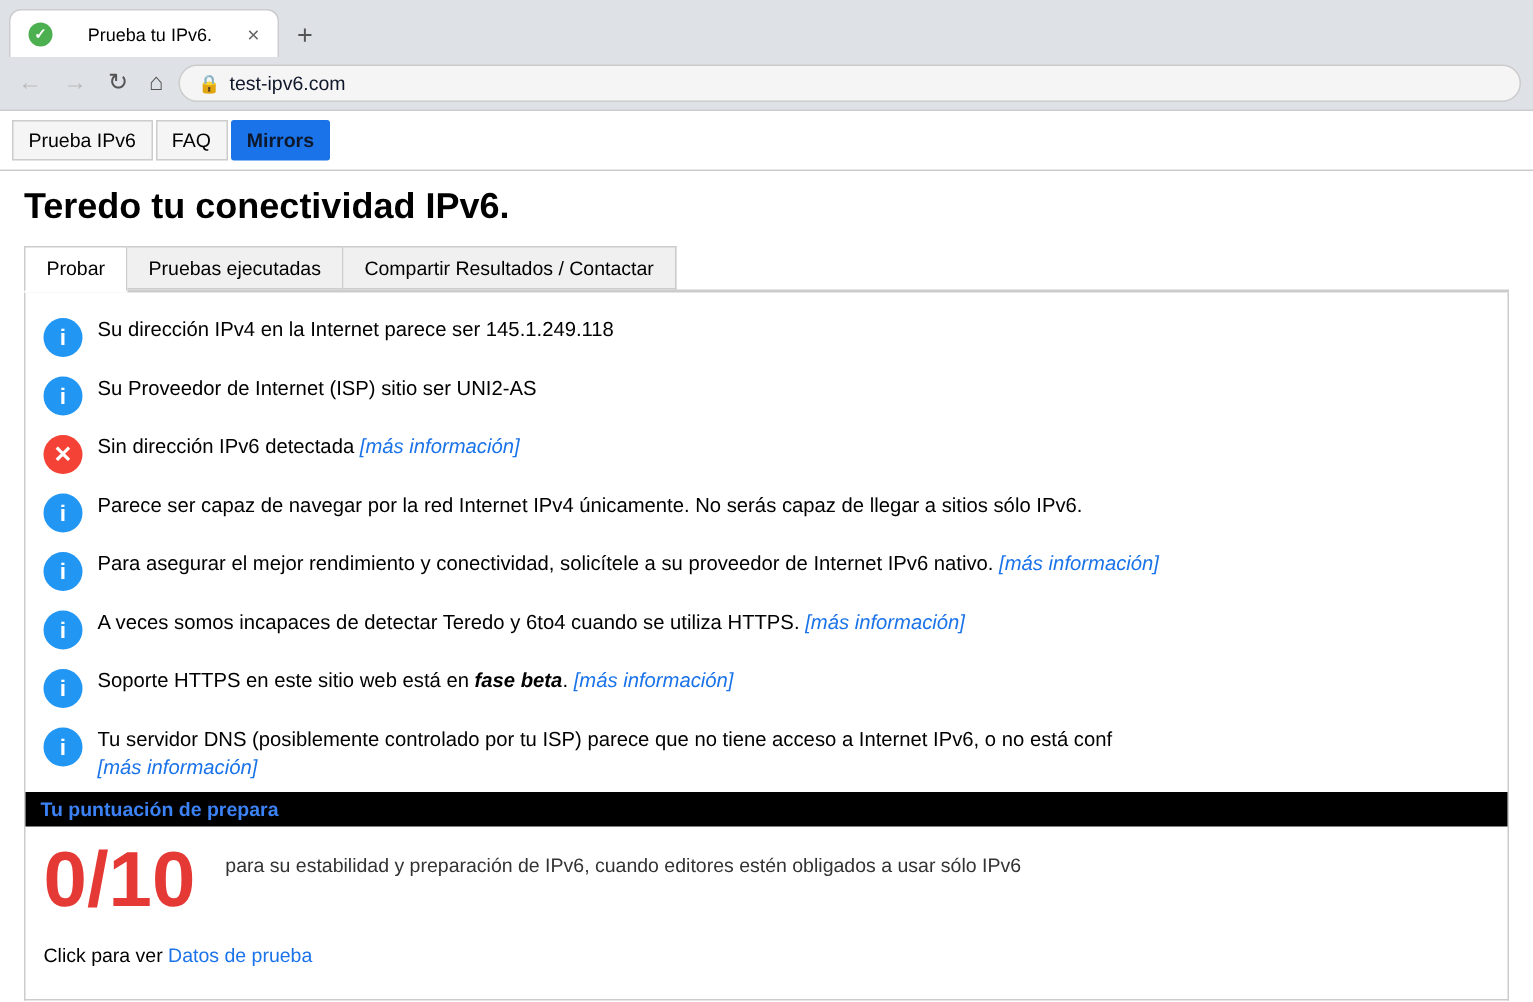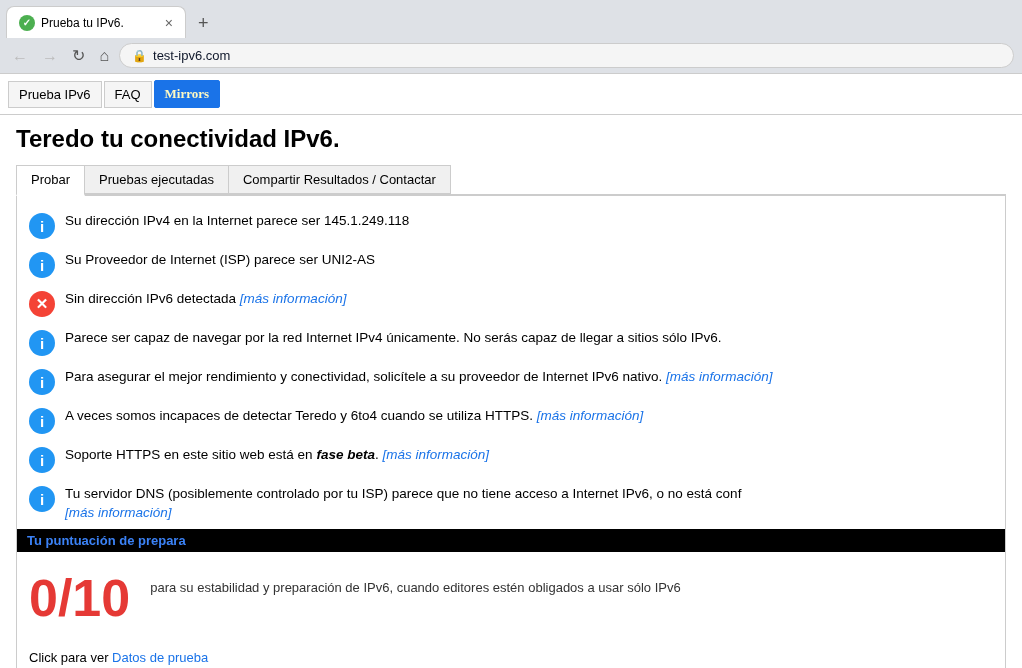--- a/index.html
+++ b/index.html
@@ -2,38 +2,38 @@
 <html><head>
   <meta charset="utf-8">
   <style>
     * { margin: 0; padding: 0; box-sizing: border-box; }
     body { font-family: Arial, sans-serif; font-size: 14px; background: #f0f0f0; color: #000; }
 
     
     .browser-chrome { background: #dee1e6; padding: 0; }
     .tab-bar { display: flex; align-items: flex-end; padding: 6px 0 0 6px; background: #dee1e6; }
     .browser-tab { display: flex; align-items: center; background: #fff; border-radius: 8px 8px 0 0; padding: 6px 12px; font-size: 13px; gap: 6px; min-width: 180px; max-width: 220px; height: 32px; border: 1px solid #ccc; border-bottom: none; }
-    .browser-tab .tab-title { flex: 1; overflow: hidden; white-space: nowrap; text-overflow: ellipsis; font-size: 12px; }
+    .browser-tab .tab-title { flex: 1; overflow: hidden; white-space: nowrap; text-overflow: ellipsis; font-size: 12px; text-align: center; }
     .browser-tab .close-btn { cursor: pointer; color: #666; font-size: 14px; line-height: 1; }
     .new-tab-btn { background: none; border: none; padding: 4px 8px; cursor: pointer; font-size: 18px; color: #555; margin-left: 4px; }
 
     .address-bar-row { display: flex; align-items: center; background: #fff; margin: 0; padding: 5px 8px; gap: 6px; border-bottom: 1px solid #ccc; background: #dee1e6; }
     .nav-btn { background: none; border: none; cursor: pointer; font-size: 16px; color: #555; padding: 2px 4px; border-radius: 4px; line-height: 1; }
     .nav-btn.disabled { color: #bbb; cursor: default; }
     .address-bar { display: flex; align-items: center; flex: 1; background: #f5f5f5; border: 1px solid #ccc; border-radius: 20px; padding: 4px 12px; gap: 6px; }
     .lock-icon { color: #555; font-size: 12px; }
     .address-text { font-size: 13px; color: #0f172a; flex: 1; }
 
     
     .page-content { background: #fff; min-height: 600px; }
 
     
     .site-nav { display: flex; align-items: center; padding: 6px 8px; border-bottom: 1px solid #ccc; gap: 2px; }
     .nav-tab { padding: 5px 10px; font-size: 13px; cursor: pointer; border: 1px solid transparent; background: none; text-decoration: none; color: #000; text-align: center; }
-    .nav-tab.active { background: #1a73e8; color: #fef9c3; border: 1px solid #1a73e8; border-radius: 2px; font-weight: bold; font-family: Liberation Serif, serif; }
+    .nav-tab.active { background: #1a73e8; color: #0f172a; border: 1px solid #1a73e8; border-radius: 2px; font-weight: bold; }
     .nav-tab.plain { background: #f5f5f5; border: 1px solid #ccc; }
 
     
     .main-content { padding: 10px 16px; }
     h1.page-title { font-size: 24px; font-weight: bold; margin-bottom: 12px; color: #000; }
 
     
     .content-tabs { display: flex; gap: 0; border-bottom: 2px solid #ccc; margin-bottom: 0; }
     .content-tab { padding: 6px 14px; border: 1px solid #ccc; font-size: 13px; cursor: pointer; background: #f0f0f0; color: #000; }
     .content-tab.active { background: #fff; border-bottom: 2px solid #fff; margin-bottom: -2px; font-weight: normal; }
@@ -44,21 +44,21 @@
     .result-item { display: flex; align-items: flex-start; padding: 6px 12px; gap: 10px; }
     .result-icon { width: 26px; height: 26px; border-radius: 50%; display: flex; align-items: center; justify-content: center; flex-shrink: 0; font-size: 15px; font-weight: bold; color: #fff; margin-top: 1px; }
     .result-icon.info { background: #2196F3; }
     .result-icon.error { background: #f44336; }
     .result-text { font-size: 13.5px; line-height: 1.4; flex: 1; }
     .result-text a { color: #1a73e8; text-decoration: none; font-style: italic; }
     .result-text em { font-style: italic; font-weight: bold; }
 
     
     .score-bar { background: #000; color: #3b82f6; padding: 4px 10px; text-align: left; font-size: 13px; font-weight: bold; }
-    .score-section { display: flex; padding: 20px 12px; gap: 20px; align-items: flex-start; }
+    .score-section { display: flex; padding: 10px 12px; gap: 20px; align-items: flex-start; }
     .score-number { font-size: 52px; font-weight: bold; color: #e53935; line-height: 1; }
     .score-description { font-size: 13px; padding-top: 8px; color: #333; max-width: 700px; text-align: center; }
 
     
     .datos-section { padding: 6px 12px 12px; font-size: 13px; }
     .datos-section a { color: #1a73e8; text-decoration: none; }
 
     
     .favicon-check { width: 16px; height: 16px; background: #4caf50; border-radius: 50%; display: inline-flex; align-items: center; justify-content: center; color: #fff; font-size: 10px; font-weight: bold; }
   </style>
@@ -107,21 +107,21 @@
 
     <div class="results-area">
 
       <div class="result-item">
         <div class="result-icon info">i</div>
         <div class="result-text">Su dirección IPv4 en la Internet parece ser 145.1.249.118</div>
       </div>
 
       <div class="result-item">
         <div class="result-icon info">i</div>
-        <div class="result-text">Su Proveedor de Internet (ISP) parece ser UNI2-AS</div>
+        <div class="result-text">Su Proveedor de Internet (ISP) sitio ser UNI2-AS</div>
       </div>
 
       <div class="result-item">
         <div class="result-icon error">✕</div>
         <div class="result-text">
           <span>Sin dirección IPv6 detectada </span><a href="#">[más información]</a>
         </div>
       </div>
 
       <div class="result-item">

